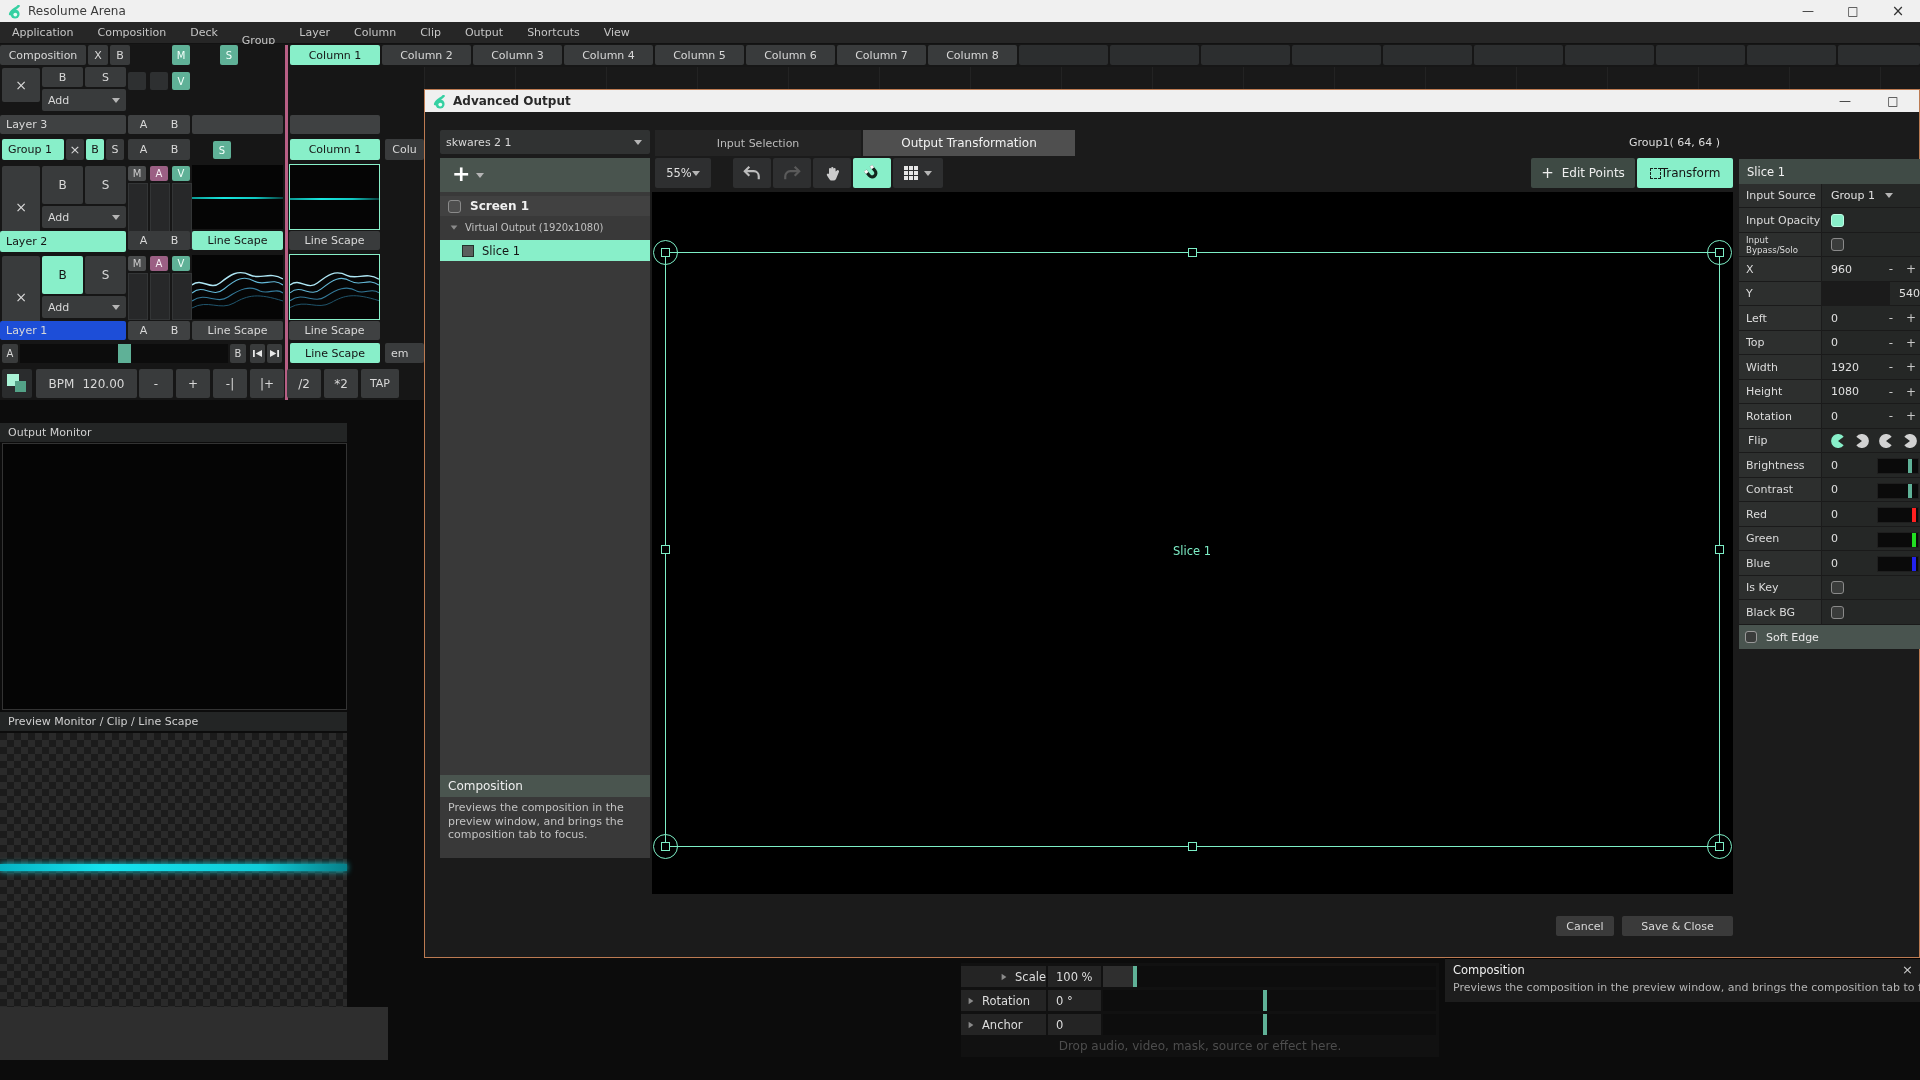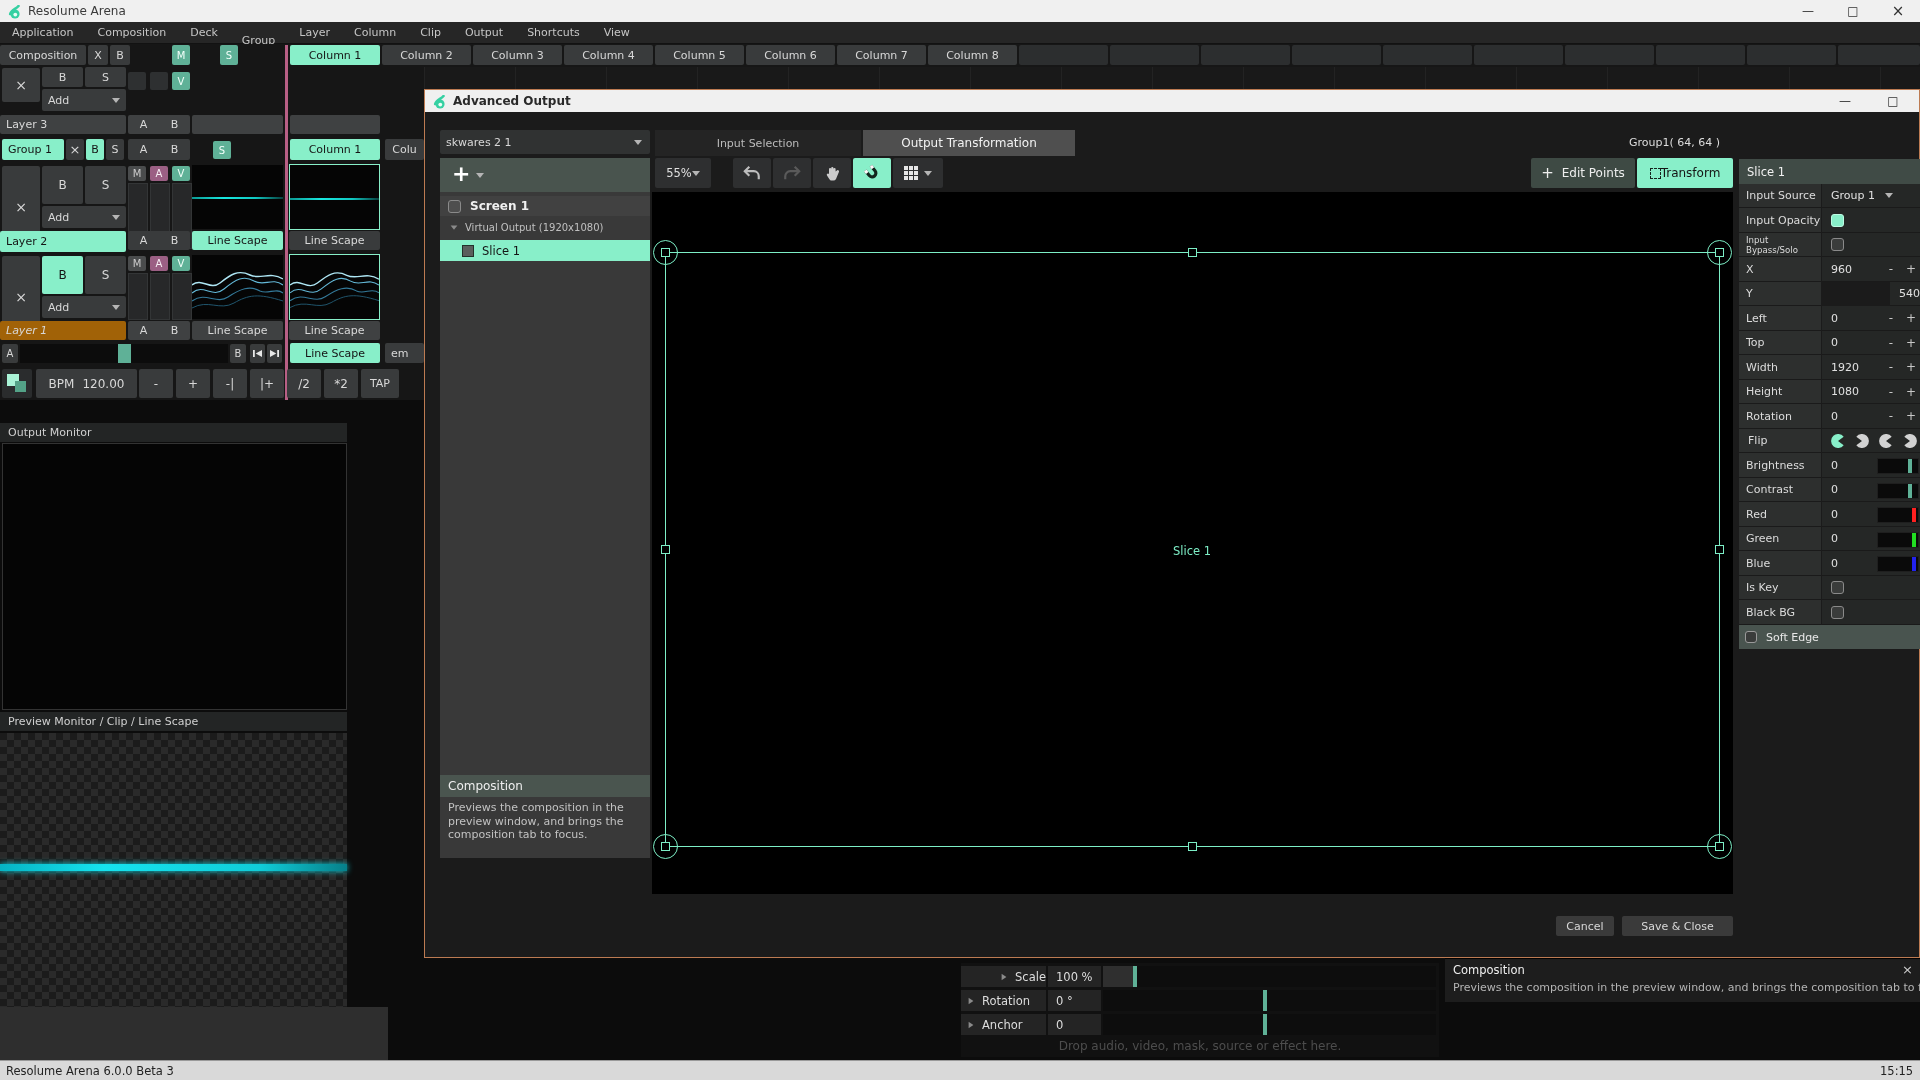--- a/index.html
+++ b/index.html
@@ -184,21 +184,21 @@
     </svg>
   </div>
   <div class="thumb sel" style="left:289px;top:254px;width:91px;height:66px;">
     <svg width="89" height="64" viewBox="0 0 91 64">
       <path d="M0 30 C10 22 18 36 28 28 C38 20 46 14 58 20 C68 25 78 16 91 24" stroke="#aee6f4" stroke-width="1.4" fill="none"></path>
       <path d="M0 38 C12 28 20 44 32 34 C44 24 52 20 62 26 C72 32 80 22 91 30" stroke="#64b9d8" stroke-width="1.1" fill="none"></path>
       <path d="M0 46 C14 36 24 50 36 42 C48 34 58 30 68 36 C76 40 84 32 91 38" stroke="#347a9a" stroke-width="1.1" fill="none"></path>
       <path d="M0 53 C16 44 28 56 42 48 C56 40 66 38 91 46" stroke="#20566e" stroke-width="1" fill="none"></path>
     </svg>
   </div>
-  <div class="cell cellL" style="left:0;top:321px;width:126px;height:19px;background:#a16207;font-style:italic;">Layer 1</div>
+  <div class="cell cellL" style="left:0;top:321px;width:126px;height:19px;background:#1d4ed8;">Layer 1</div>
   <div class="cell" style="left:128px;top:321px;width:62px;height:19px;justify-content:space-around;background:#3f4142;">
     <span>A</span>
       <span>B</span>
   </div>
   <div class="cell" style="left:192px;top:321px;width:91px;height:19px;background:#3f4142;">Line Scape</div>
   <div class="cell" style="left:289px;top:321px;width:91px;height:19px;background:#3f4142;">Line Scape</div>
 
   <div class="abs" style="left:285px;top:45px;width:3px;height:355px;background:#b85f85;"></div>
 
   <div class="cell" style="left:2px;top:344px;width:16px;height:19px;font-size:10px;">A</div>
@@ -554,18 +554,14 @@
     <span class="abs" style="left:160px;top:0;width:4px;height:21px;background:#5fb197;"></span>
   </div>
   <div class="abs" style="left:961px;top:1039px;width:478px;text-align:center;color:#4d4d4d;font-size:12px;">Drop audio, video, mask, source or effect here.</div>
 
   <div class="abs" style="left:1445px;top:958px;width:475px;height:44px;background:#1d1d1d;border-top:1px solid #000;">
     <span class="lbl" style="left:8px;top:3px;height:16px;color:#efefef;font-size:11.5px;">Composition</span>
     <span class="lbl" style="left:457px;top:2px;height:16px;color:#cccccc;font-size:13px;">×</span>
     <span class="lbl" style="left:8px;top:21px;height:14px;color:#b4b4b4;font-size:11px;white-space:nowrap;">Previews the composition in the preview window, and brings the composition tab to focus.</span>
   </div>
 
-  <div class="abs" style="left:0;top:1060px;width:1920px;height:20px;background:#d9d9d9;border-top:1px solid #9a9a9a;">
-    <span class="lbl" style="left:6px;top:0;height:19px;color:#222;font-size:11.5px;">Resolume Arena 6.0.0  Beta 3</span>
-    <span class="lbl" style="left:1880px;top:0;height:19px;color:#222;font-size:11.5px;">15:15</span>
-  </div>
 
 </div>
 
 </body></html>

